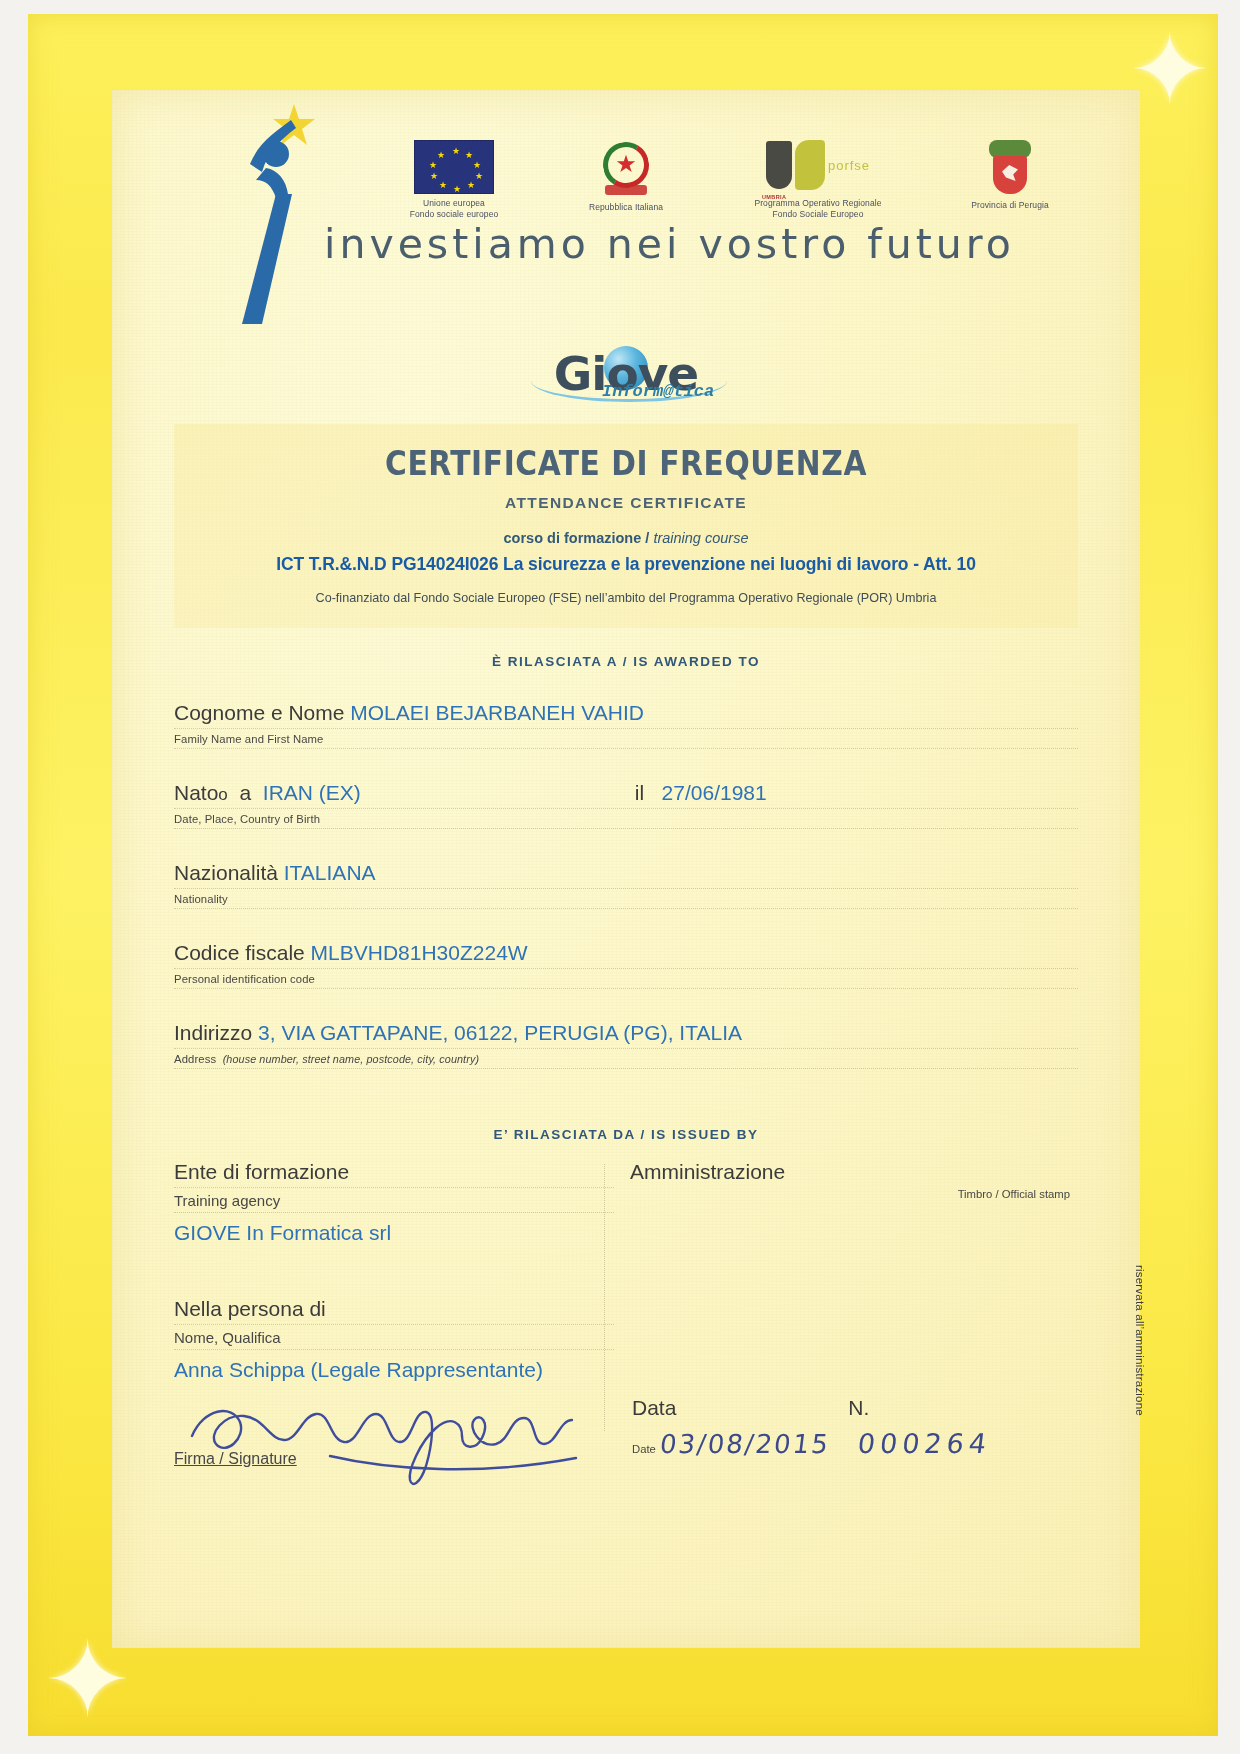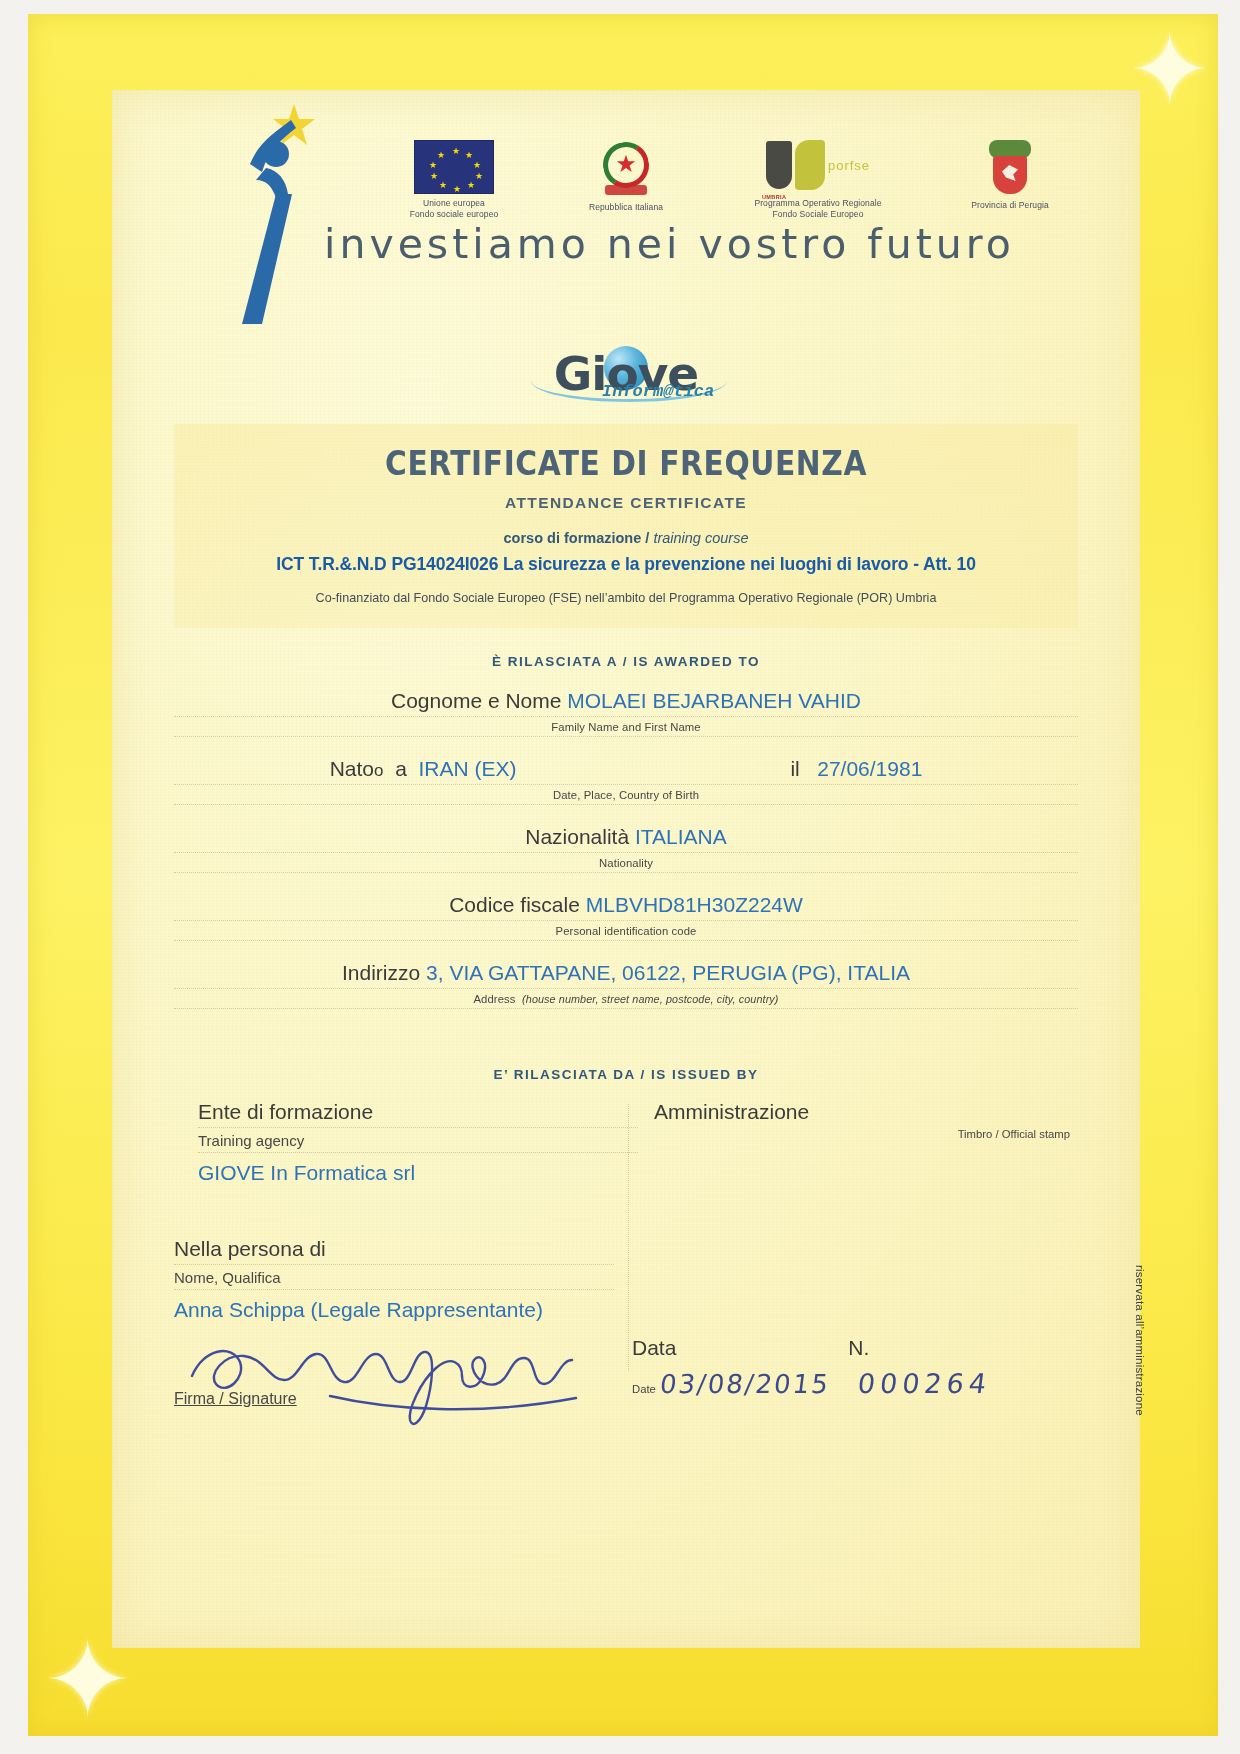--- a/index.html
+++ b/index.html
@@ -208,42 +208,42 @@
   .t-fund {
     margin-top: 14px; font-size: 12.6px; color: #3f4d58; line-height: 1.52;
   }
 
   
   .section-head {
     text-align: center; margin-top: 26px;
     font-size: 13.5px; font-weight: bold; color: #31587c; letter-spacing: 1.5px;
   }
 
-  .field { margin-top: 20px; position: relative; text-align: center; }
+  .field { margin-top: 32px; position: relative; }
   .field .row1 { font-size: 21px; color: #3b3b3b; white-space: nowrap; }
   .field .row1 .lbl { color: #3b3b3b; }
   .field .row1 .val { color: #2e73b8; }
   .field .row1 .val2 { color: #2e73b8; }
   .field .row1 .mid { color: #3b3b3b; margin-left: 268px; }
   .field .cap {
     margin-top: 4px; font-size: 11.3px; color: #474747; letter-spacing: .1px;
   }
   .field .cap i { font-size: 10.8px; }
   .rule {
     border-bottom: 1px dotted rgba(120,110,70,.30);
     margin-top: 3px;
   }
 
   
   .issued-head {
     text-align: center; margin-top: 58px;
     font-size: 13.5px; font-weight: bold; color: #31587c; letter-spacing: 1.5px;
   }
   .two-col {
-    margin-top: 18px; display: flex; position: relative; margin-left: 24px;
+    margin-top: 18px; display: flex; position: relative;
   }
   .col-l { width: 440px; }
   .col-r { flex: 1; position: relative; padding-left: 16px; }
   .col-div {
     position: absolute; left: 430px; top: 4px; bottom: -186px;
     border-left: 1px dotted rgba(120,110,70,.32);
   }
   .h-lbl { font-size: 21px; color: #3b3b3b; }
   .h-cap { margin-top: 4px; font-size: 15px; color: #474747; }
   .h-val { margin-top: 8px; font-size: 21px; color: #2e73b8; }

